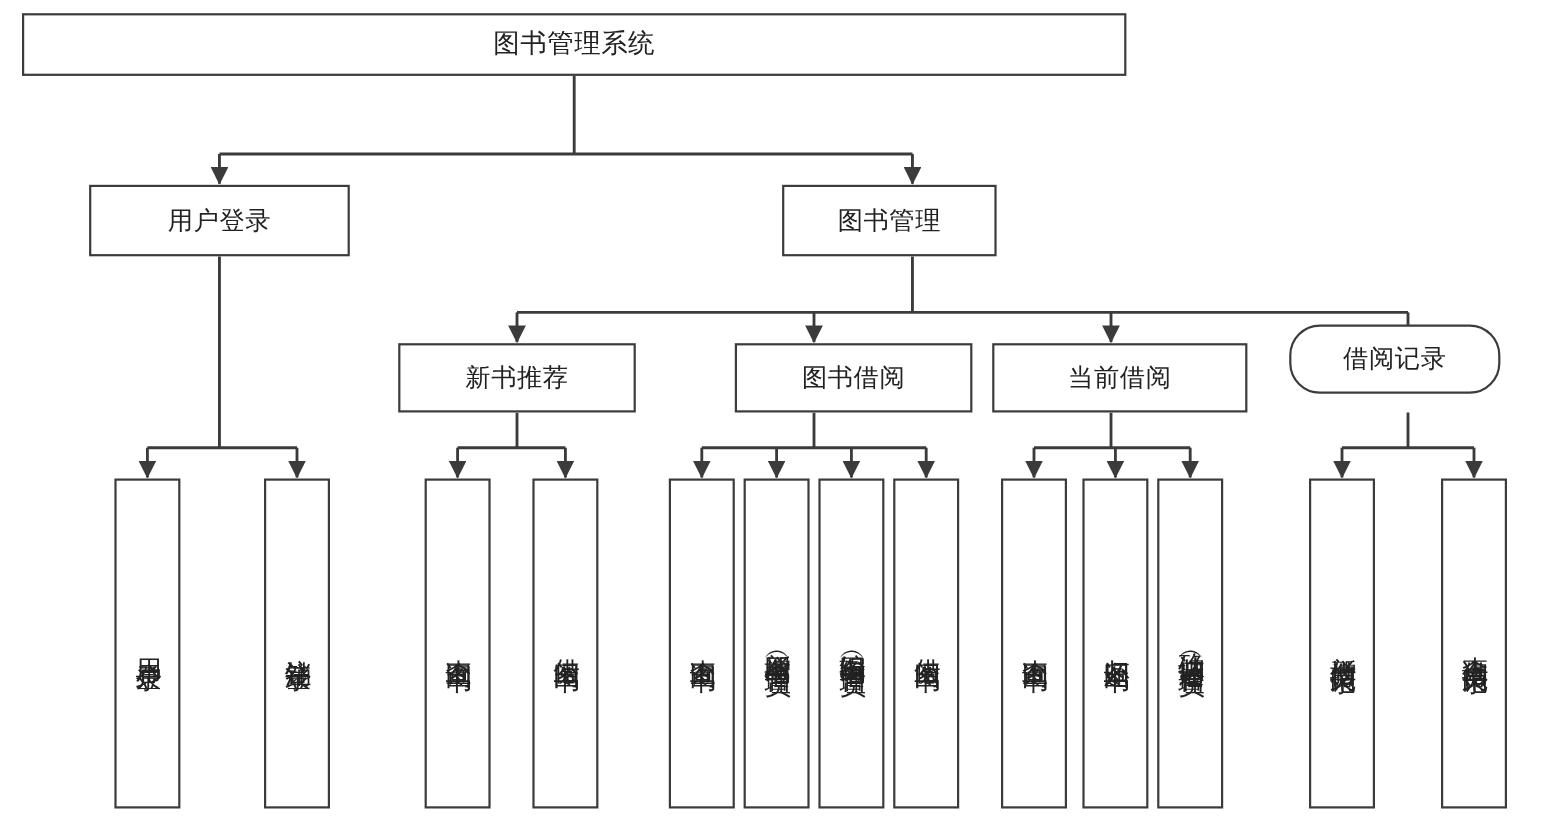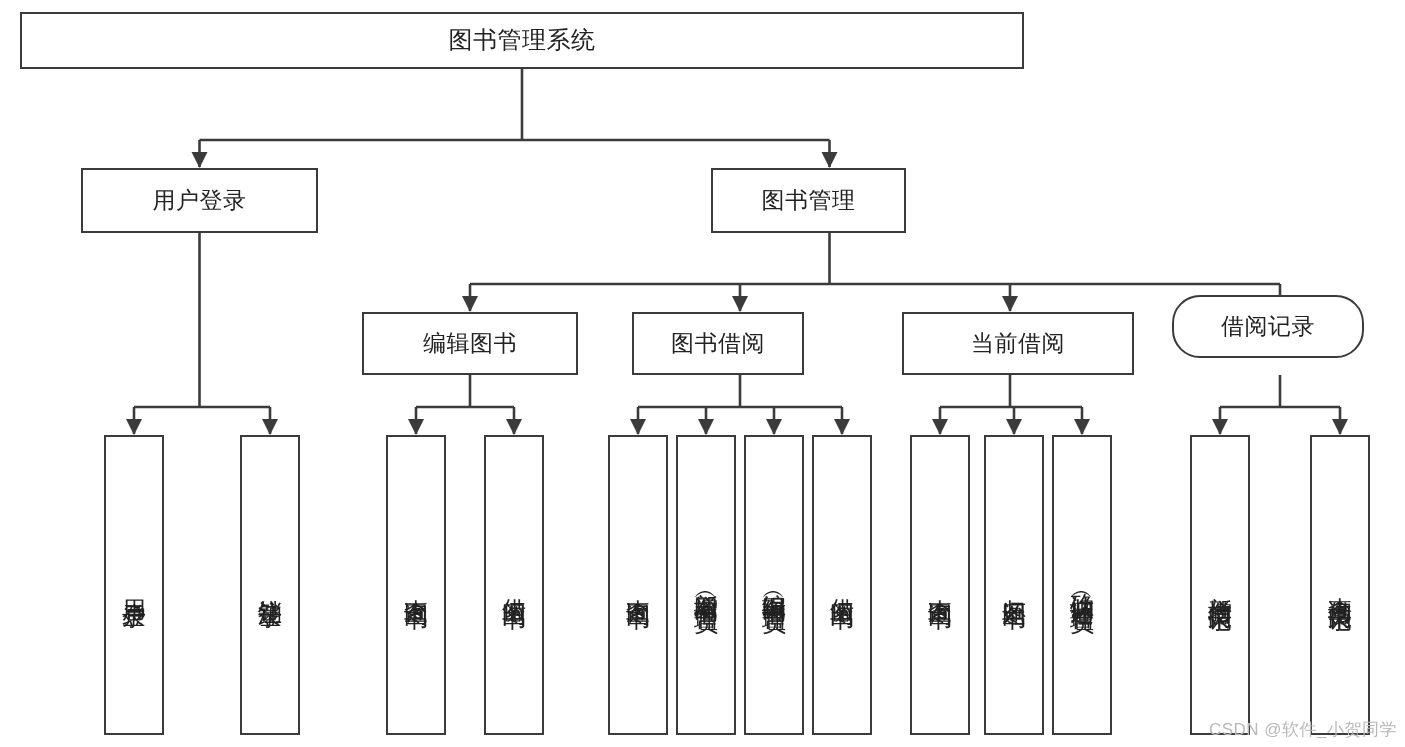--- a/index.html
+++ b/index.html
@@ -121,23 +121,23 @@
       <div class="node horiz root" style="left: 20px; top: 12px; width: 1004px; height: 57px;">
         <span class="lbl">图书管理系统</span>
       </div>
       <div class="node horiz" style="left: 81px; top: 168px; width: 237px; height: 65px;">
         <span class="lbl">用户登录</span>
       </div>
       <div class="node horiz" style="left: 711px; top: 168px; width: 195px; height: 65px;">
         <span class="lbl">图书管理</span>
       </div>
       <div class="node horiz" style="left: 362px; top: 312px; width: 216px; height: 63px;">
-        <span class="lbl">编辑图书</span>
+        <span class="lbl">新书推荐</span>
       </div>
-      <div class="node horiz" style="left: 632px; top: 312px; width: 172px; height: 63px;">
+      <div class="node horiz" style="left: 668px; top: 312px; width: 216px; height: 63px;">
         <span class="lbl">图书借阅</span>
       </div>
       <div class="node horiz" style="left: 902px; top: 312px; width: 232px; height: 63px;">
         <span class="lbl">当前借阅</span>
       </div>
       <div class="node horiz" style="left: 1172px; top: 295px; width: 192px; height: 63px; border-radius: 28px;">
         <span class="lbl">借阅记录</span>
       </div>
       <div class="node vert" style="left: 104px; top: 435px; width: 60px; height: 300px;">
         <span class="lbl">用户登录</span>
@@ -173,14 +173,13 @@
         <span class="lbl">确认归还（管理员）</span>
       </div>
       <div class="node vert" style="left: 1190px; top: 435px; width: 60px; height: 300px;">
         <span class="lbl">新增借阅记录</span>
       </div>
       <div class="node vert" style="left: 1310px; top: 435px; width: 60px; height: 300px;">
         <span class="lbl">查询借阅记录</span>
       </div>
     </div>
 
-  <div id="watermark">CSDN @软件_小贺同学</div>
 </div>
 
 </body></html>

